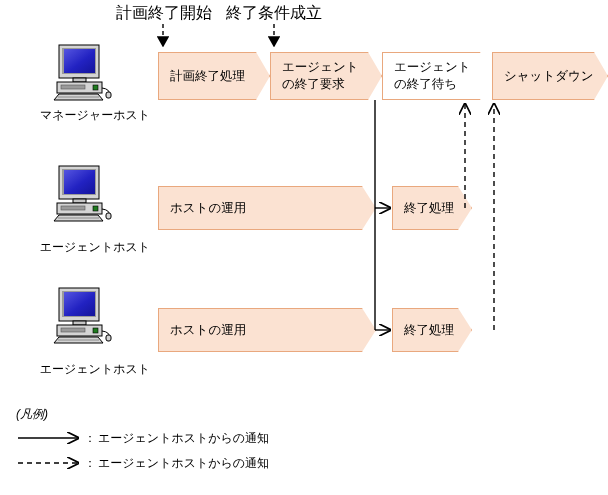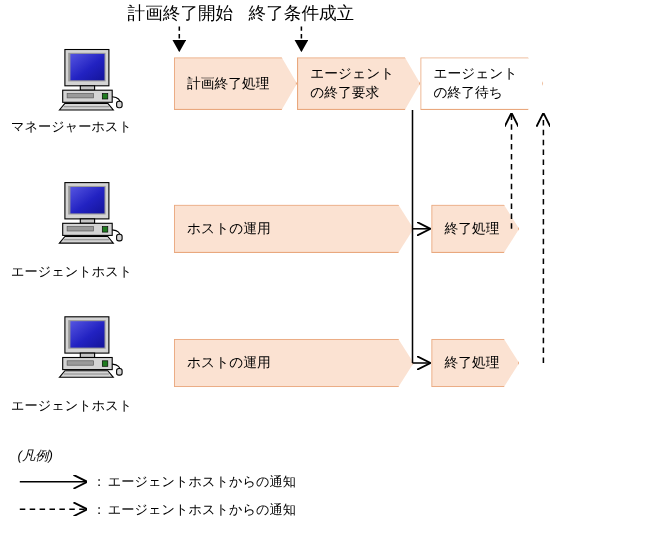--- a/index.html
+++ b/index.html
@@ -17,21 +17,21 @@
   #stage {
     position: relative;
     width: 608px;
     height: 495px;
     background: #ffffff;
   }
   .abs { position: absolute; }
   .host-label {
     font-size: 12px;
     line-height: 14px;
-    text-align: left;
+    text-align: right;
     white-space: nowrap;
   }
   .event-label {
     font-size: 16px;
     line-height: 14px;
     white-space: nowrap;
     text-align: center;
   }
 
   
@@ -183,20 +183,24 @@
     <span class="chev-text">エージェント
 の終了要求</span>
   </div>
 
   <div class="chev hollow" style="left:382px; top:52px; width:112px; height:48px;">
     <span class="chev-shape" style="clip-path: polygon(0 0, calc(100% - 14px) 0, 100% 50%, calc(100% - 14px) 100%, 0 100%);"></span>
     <span class="chev-text">エージェント
 の終了待ち</span>
   </div>
 
+  <div class="chev filled" style="left:492px; top:52px; width:116px; height:48px;">
+    <span class="chev-shape" style="clip-path: polygon(0 0, calc(100% - 14px) 0, 100% 50%, calc(100% - 14px) 100%, 0 100%);"></span>
+    <span class="chev-text">シャットダウン</span>
+  </div>
 
   <div class="chev filled" style="left:158px; top:186px; width:218px; height:44px;">
     <span class="chev-shape" style="clip-path: polygon(0 0, calc(100% - 14px) 0, 100% 50%, calc(100% - 14px) 100%, 0 100%);"></span>
     <span class="chev-text">ホストの運用</span>
   </div>
 
   <div class="chev filled" style="left:392px; top:186px; width:80px; height:44px;">
     <span class="chev-shape" style="clip-path: polygon(0 0, calc(100% - 14px) 0, 100% 50%, calc(100% - 14px) 100%, 0 100%);"></span>
     <span class="chev-text">終了処理</span>
   </div>

